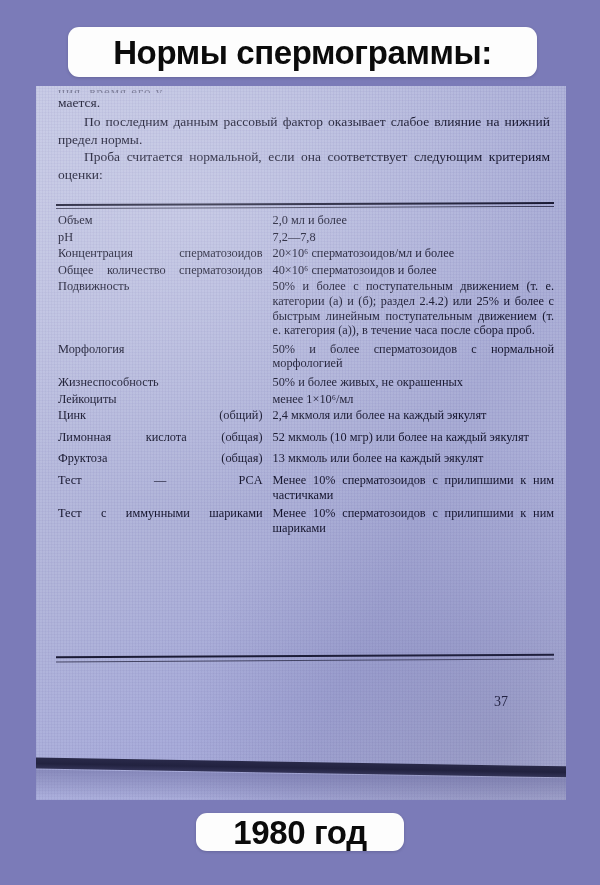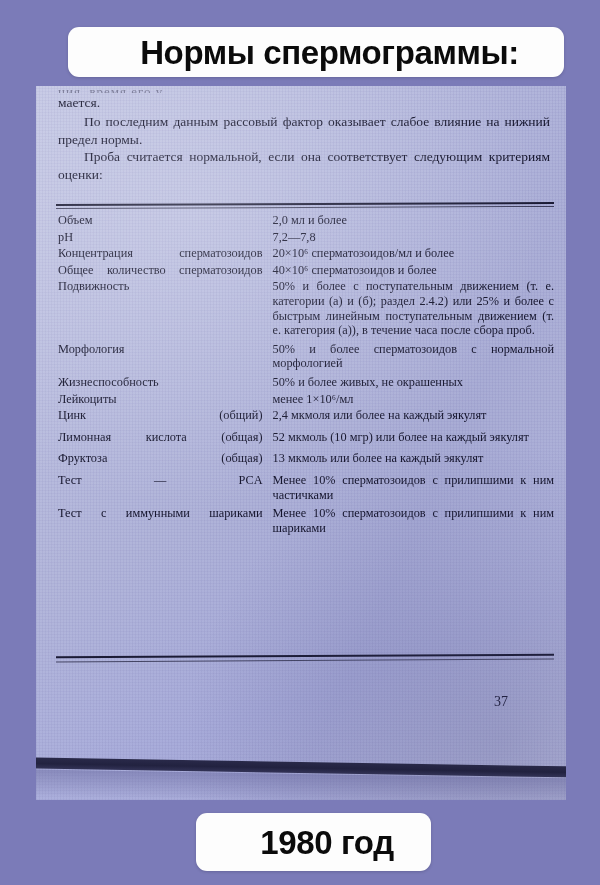--- a/index.html
+++ b/index.html
@@ -19,42 +19,41 @@
   
   .pill {
     position: absolute;
     background: #fdfdfd;
     border-radius: 11px;
     display: flex;
     align-items: center;
     justify-content: center;
     box-shadow: 0 1px 3px rgba(40,40,70,0.25);
     z-index: 5;
-    padding-left: 27px;
   }
   .pill-text {
     font-weight: 700;
     color: #0b0b0b;
     letter-spacing: -0.4px;
     white-space: nowrap;
     line-height: 1;
   }
   #title-pill {
     left: 68px;
     top: 27px;
     width: 469px;
     height: 50px;
   }
   #title-pill .pill-text { font-size: 33px; }
 
   #footer-pill {
     left: 196px;
     top: 813px;
     width: 208px;
-    height: 58px;
+    height: 38px;
   }
   #footer-pill .pill-text { font-size: 33px; }
 
   
   .photo {
     position: absolute;
     left: 36px;
     top: 86px;
     width: 530px;
     height: 714px;

